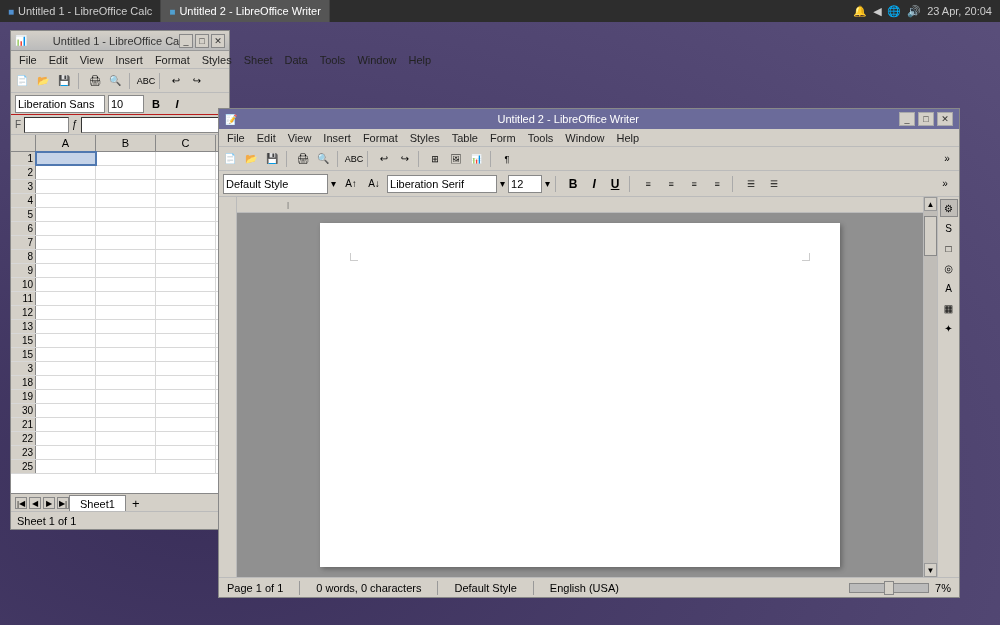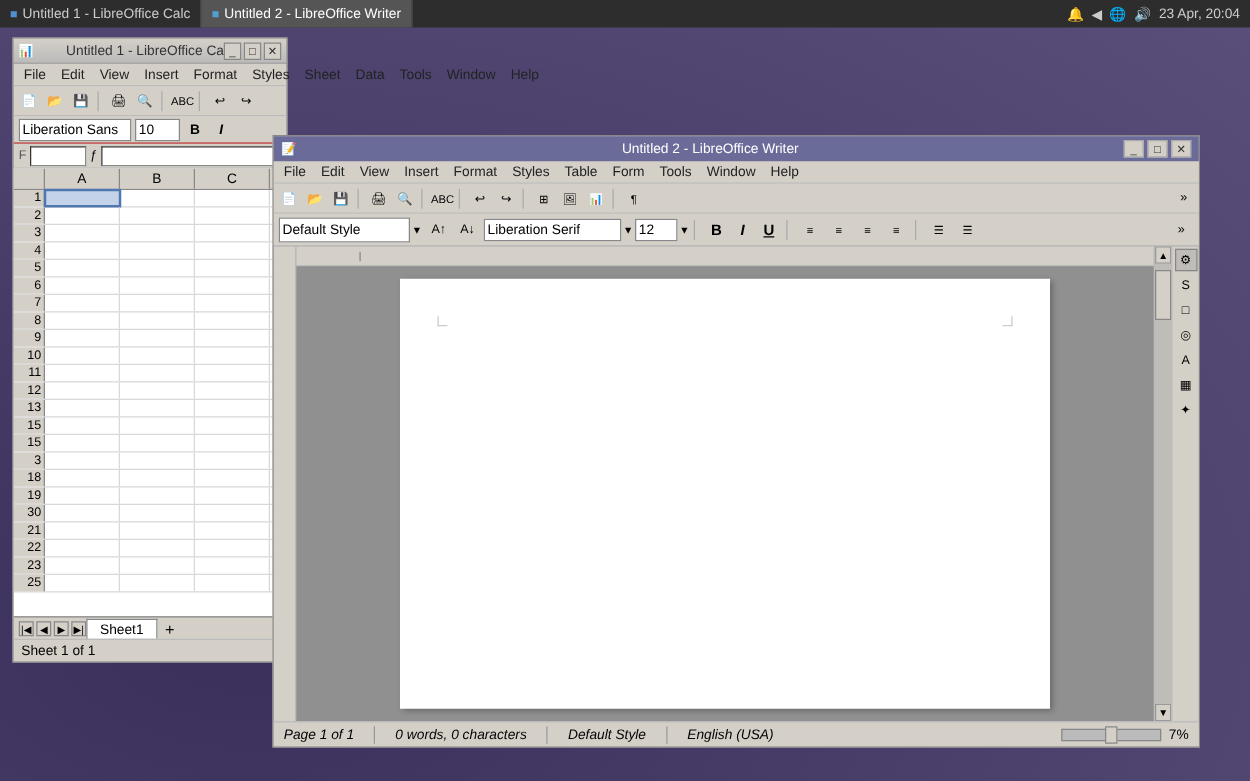--- a/index.html
+++ b/index.html
@@ -537,21 +537,20 @@
       border-top: 1px solid #bbb;
       display: flex;
       align-items: center;
       padding: 0 8px;
       gap: 16px;
       font-size: 11px;
     }
     .status-section {
       display: flex;
       gap: 4px;
-      font-style: italic;
     }
     .status-sep {
       width: 1px;
       height: 14px;
       background: #999;
     }
     .zoom-slider {
       width: 80px;
       height: 10px;
       background: #bbb;

